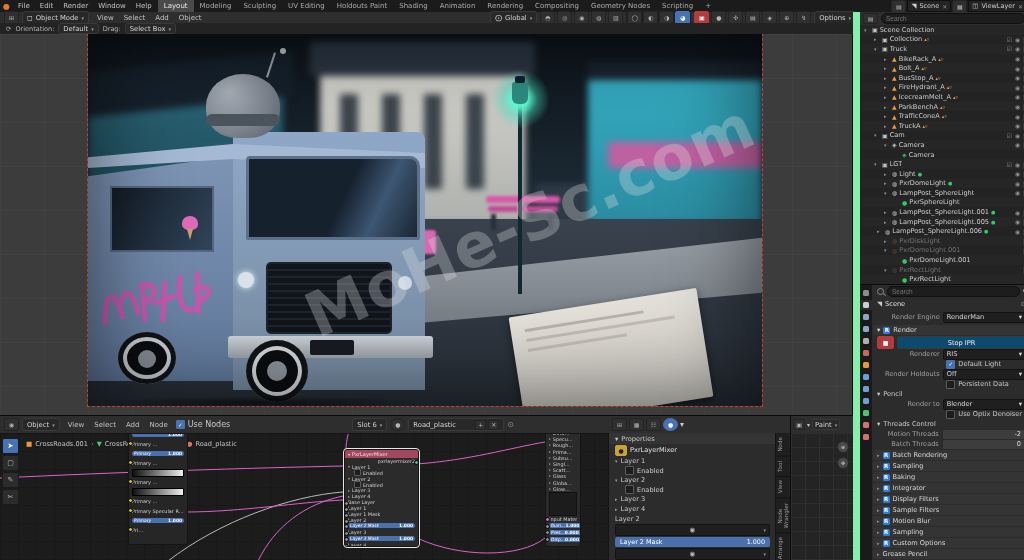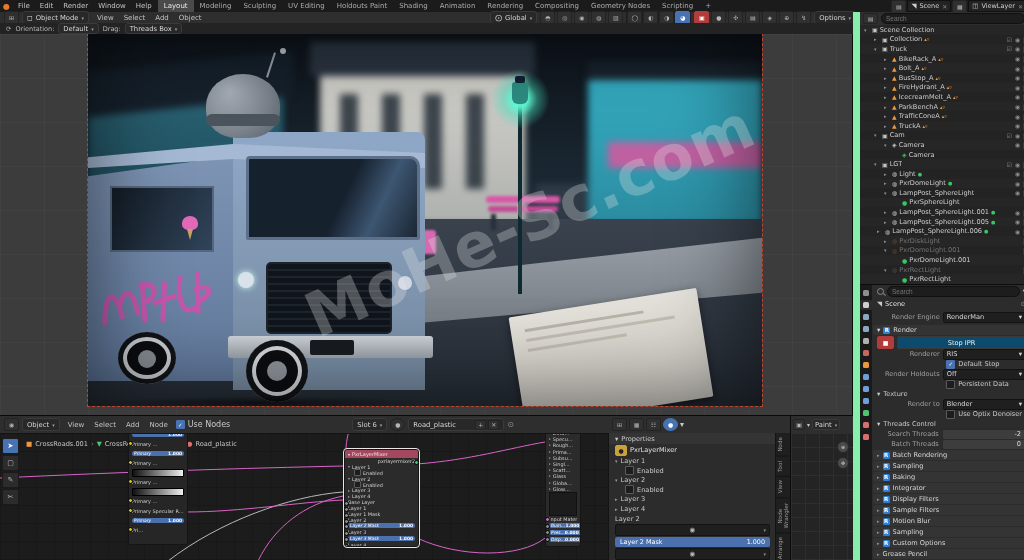--- a/index.html
+++ b/index.html
@@ -225,21 +225,21 @@
 
 <div id="vp-toolrow" class="abs">
   <span>⟳</span>
   <span>Orientation:</span>
   <span class="dd" style="height:9px">
     <span>Default</span>
       <span class="car">▾</span>
   </span>
   <span>Drag:</span>
   <span class="dd" style="height:9px">
-    <span>Threads Box</span>
+    <span>Select Box</span>
       <span class="car">▾</span>
   </span>
 </div>
 
 <div id="viewport" class="abs">
   <div id="render-region" class="abs">
 
     <div class="abs" style="left:0;top:0;width:674px;height:210px;background:linear-gradient(#0e141b,#20303c);"></div>
 
     <div class="dof">
@@ -730,61 +730,61 @@
         <span class="plab">Renderer</span>
         <span class="pfield">
           <span>RIS</span>
             <span class="car">▾</span>
         </span>
       </div>
       <div class="prow">
         <span class="plab"></span>
         <span style="flex:1.2;display:flex;gap:3px;align-items:center;">
           <span class="cb on">✓</span>
-          <span>Default Stop</span>
+          <span>Default Light</span>
         </span>
       </div>
       <div class="prow">
         <span class="plab">Render Holdouts</span>
         <span class="pfield">
           <span>Off</span>
             <span class="car">▾</span>
         </span>
       </div>
       <div class="prow">
         <span class="plab"></span>
         <span style="flex:1.2;display:flex;gap:3px;align-items:center;">
           <span class="cb"></span>
           <span>Persistent Data</span>
         </span>
       </div>
       <div class="subhead">
         <span class="car">▾</span>
-          <span>Texture</span>
+          <span>Pencil</span>
       </div>
       <div class="prow">
         <span class="plab">Render to</span>
         <span class="pfield">
           <span>Blender</span>
             <span class="car">▾</span>
         </span>
       </div>
       <div class="prow">
         <span class="plab"></span>
         <span style="flex:1.2;display:flex;gap:3px;align-items:center;">
           <span class="cb"></span>
           <span>Use Optix Denoiser</span>
         </span>
       </div>
       <div class="subhead">
         <span class="car">▾</span>
           <span>Threads Control</span>
       </div>
       <div class="prow">
-        <span class="plab">Search Threads</span>
+        <span class="plab">Motion Threads</span>
         <span class="valslider">-2</span>
       </div>
       <div class="prow">
         <span class="plab">Batch Threads</span>
         <span class="valslider">0</span>
       </div>
       <div>
 
           <div class="phead">
             <span style="color:#8e8e8e;font-size:5px;">▸</span>

